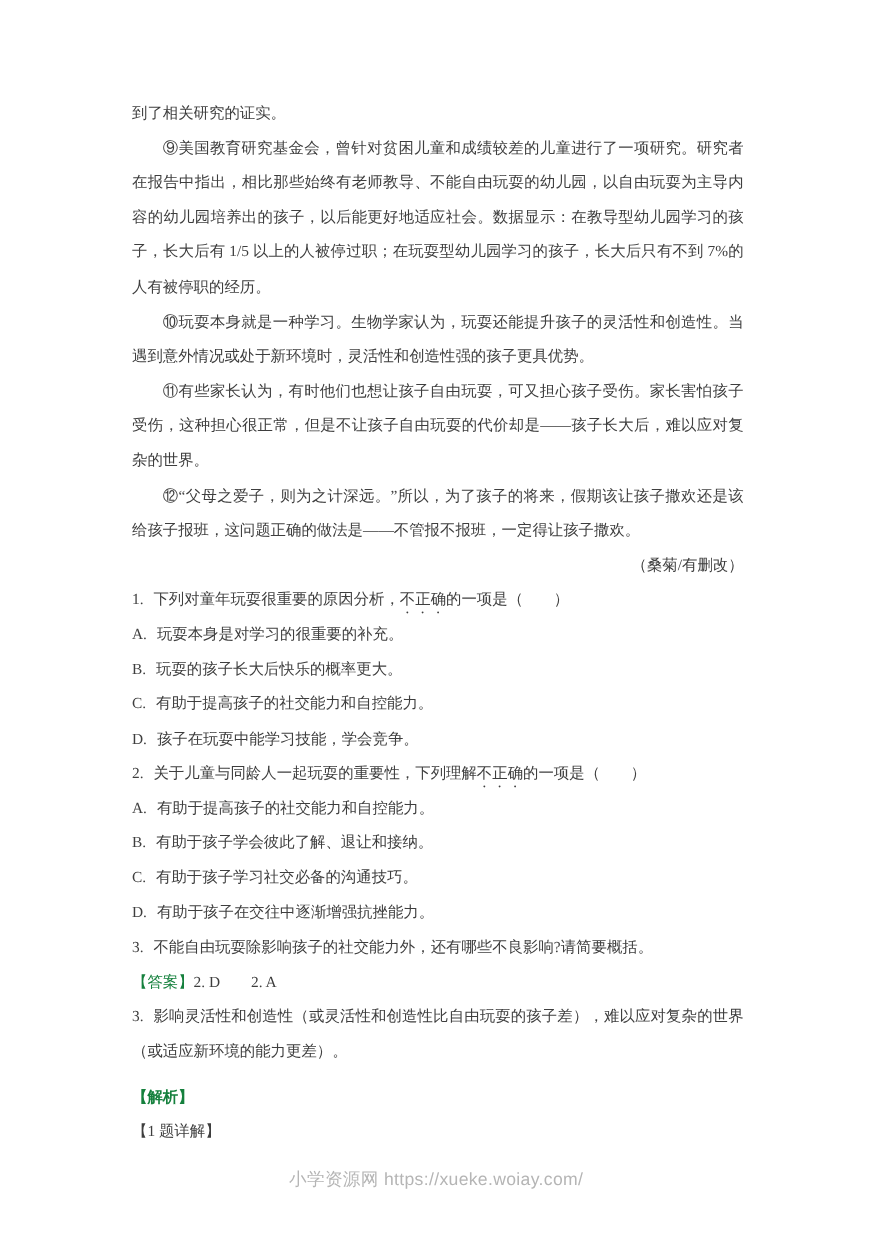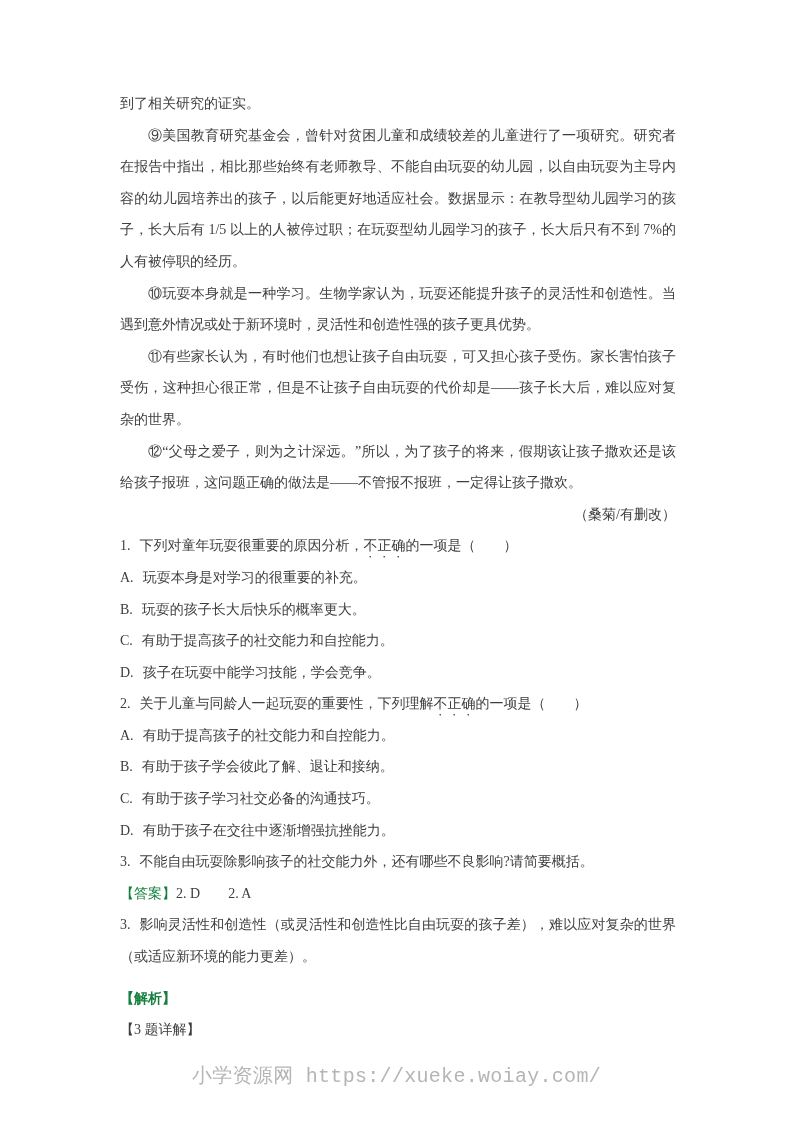--- a/index.html
+++ b/index.html
@@ -61,22 +61,22 @@
   .analysis-label-line {
     margin-top: 10px;
     font-weight: bold;
   }
   .footer {
     position: absolute;
     top: 1062px;
     left: 0;
     width: 793px;
     text-align: center;
-    font-family: Liberation Mono, monospace;
-    font-size: 20px;
+    font-family: Liberation Sans, sans-serif;
+    font-size: 16px;
     color: #b5b5b5;
     letter-spacing: 0.3px;
   }
 </style>
 </head>
 <body>
 
 <div class="page">
   <main class="doc">
 
@@ -104,18 +104,18 @@
     <p class="line"><span class="num">D.</span><span>有助于孩子在交往中逐渐增强抗挫能力。</span></p>
 
     <p class="line"><span class="num">3.</span><span>不能自由玩耍除影响孩子的社交能力外，还有哪些不良影响?请简要概括。</span></p>
 
     <p class="line"><span class="blue-label">【答案】</span><span>2. D</span><span class="ans-item-2">2. A</span></p>
 
     <p class="line" style="text-align: justify;"><span class="num">3.</span><span>影响灵活性和创造性（或灵活性和创造性比自由玩耍的孩子差），难以应对复杂的世界（或适应新环境的能力更差）。</span></p>
 
     <p class="line analysis-label-line"><span class="blue-label">【解析】</span></p>
 
-    <p class="line">【3 题详解】</p>
+    <p class="line">【1 题详解】</p>
 
   </main>
 
   <div class="footer">小学资源网 https://xueke.woiay.com/</div>
 </div>
 
 </body></html>

